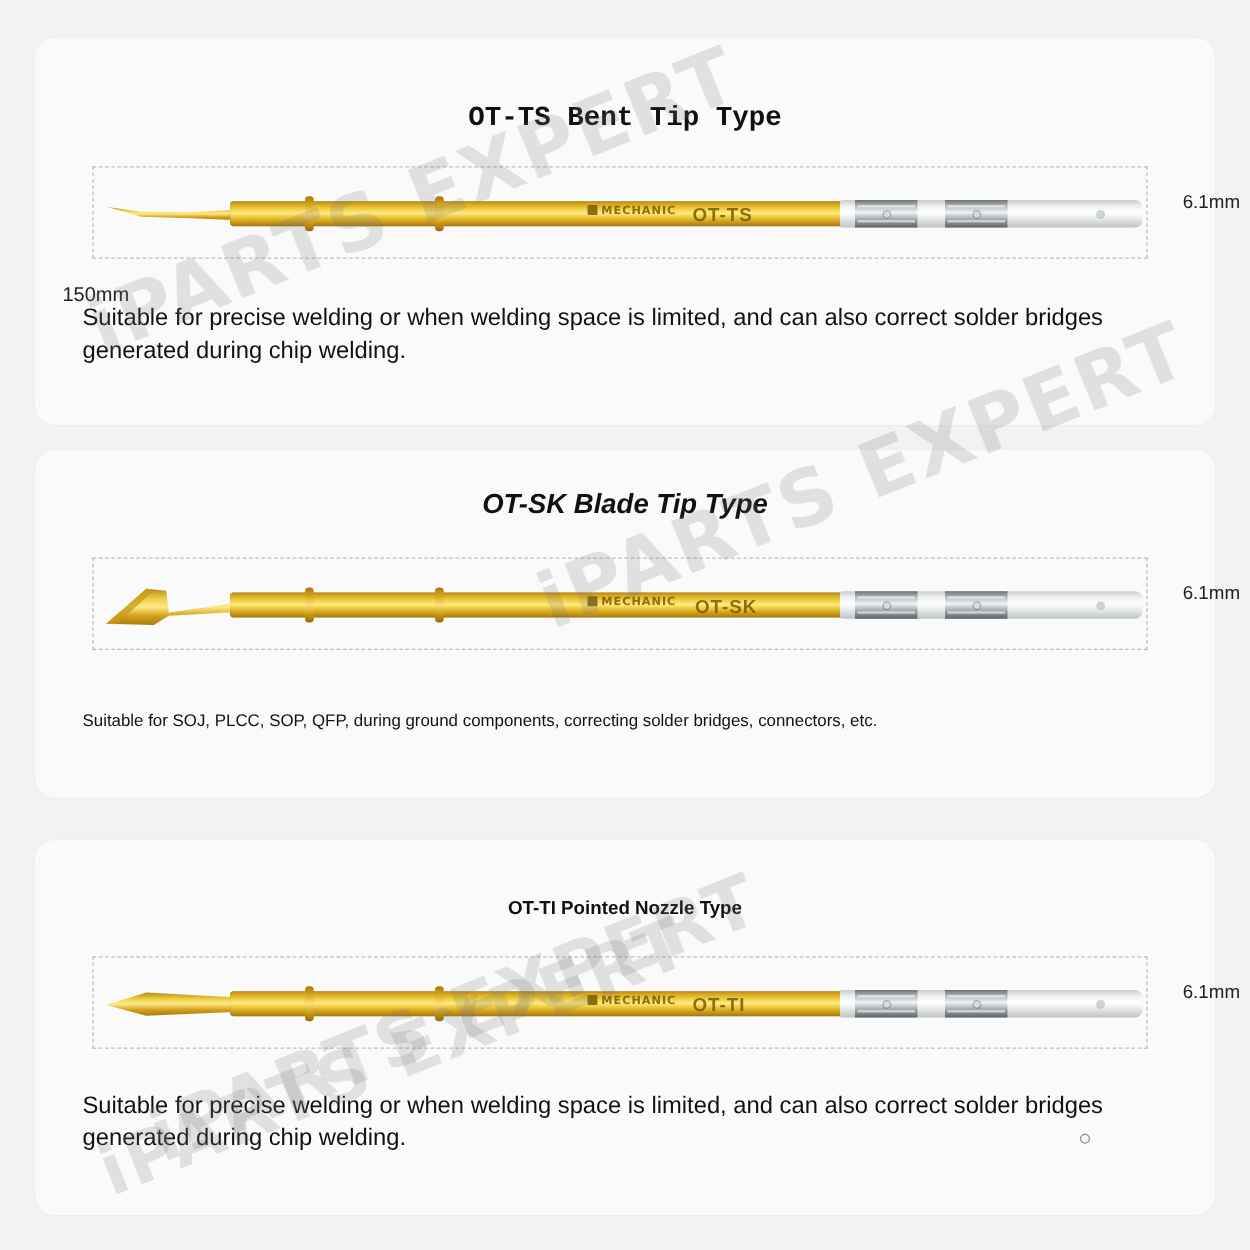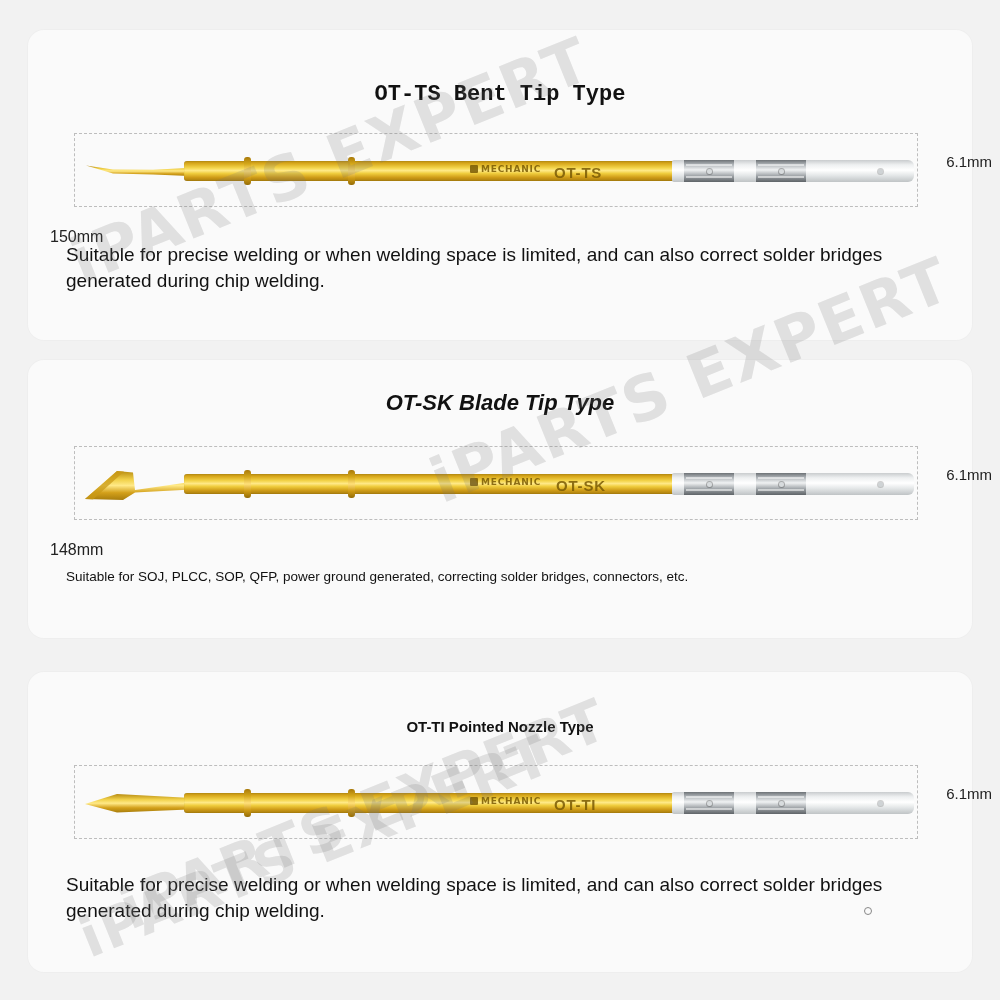--- a/index.html
+++ b/index.html
@@ -323,21 +323,20 @@
     <div class="desc" id="desc-ts">Suitable for precise welding or when welding space is limited, and can also correct solder bridges generated during chip welding.</div>
   </div>
 
   <div class="card" id="card-sk">
     <div class="card-title">OT-SK Blade Tip Type</div>
 
     <div class="diagram" id="diag-sk">
       <div class="dim-box"></div>
       <div class="dim-right-line"></div>
       <div class="dim-v-label">6.1mm</div>
-      <div class="dim-h-label">148mm</div>
 
       <div class="tip-assembly">
 
         <svg class="tip-svg" width="120" height="36" viewBox="0 0 120 36">
           <defs>
             <linearGradient id="g-sk" x1="0" y1="0" x2="0" y2="1">
               <stop offset="0%" stop-color="#b88c12"></stop>
               <stop offset="30%" stop-color="#f1d14a"></stop>
               <stop offset="50%" stop-color="#ffe987"></stop>
               <stop offset="75%" stop-color="#d3a01a"></stop>
@@ -360,21 +359,21 @@
         </div>
         <div class="contact" style="left:600px; width:50px;">
             <span class="contact-dot"></span>
           </div>
         <div class="contact" style="left:672px; width:50px;">
             <span class="contact-dot"></span>
           </div>
       </div>
     </div>
 
-    <div class="desc" id="desc-sk">Suitable for SOJ, PLCC, SOP, QFP, power ground generated, correcting solder bridges, connectors, etc.</div>
+    <div class="desc" id="desc-sk">Suitable for SOJ, PLCC, SOP, QFP, during ground components, correcting solder bridges, connectors, etc.</div>
   </div>
 
   <div class="card" id="card-ti">
     <div class="card-title">OT-TI Pointed Nozzle Type</div>
 
     <div class="diagram" id="diag-ti">
       <div class="dim-box"></div>
       <div class="dim-right-line"></div>
       <div class="dim-v-label">6.1mm</div>
 

